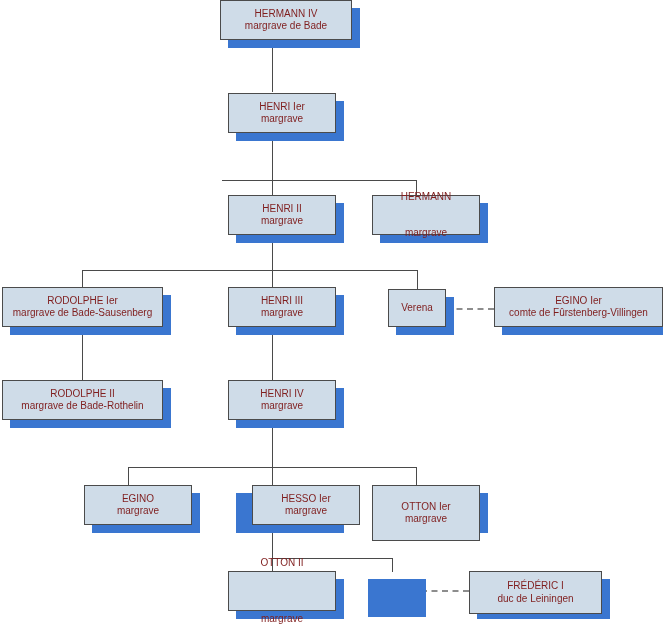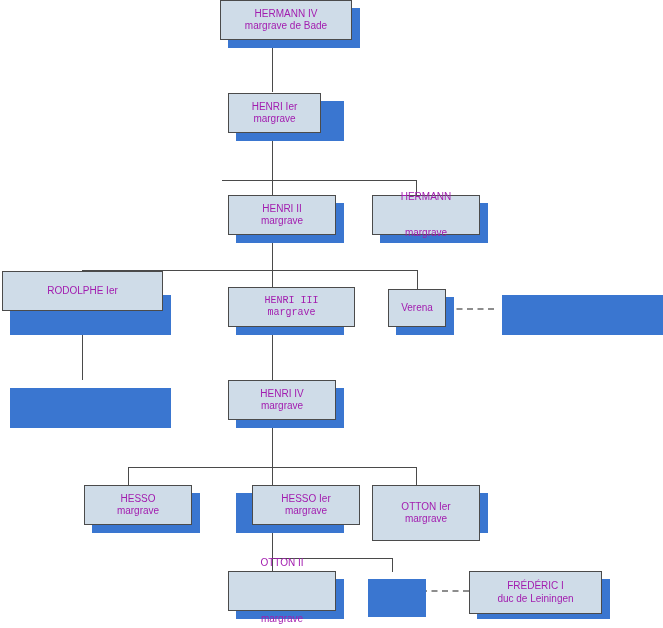--- a/index.html
+++ b/index.html
@@ -32,21 +32,21 @@
     height: 0;
     border-top: 2px dashed #8d8d8d;
   }
 
   
   .node {
     position: absolute;
     box-sizing: border-box;
     border: 1px solid #4b4b4b;
     background: #cfdce8;
-    color: #a21caf;
+    color: #7f1d1d;
     display: flex;
     flex-direction: column;
     align-items: center;
     justify-content: center;
     text-align: center;
     line-height: 1.23;
     z-index: 3;
   }
   .node .ln {
     display: block;
@@ -110,57 +110,66 @@
   <div class="shadow" style="left:380px; top:493px; width:108px; height:40px;"></div>
   <div class="shadow" style="left:236px; top:579px; width:108px; height:40px;"></div>
   <div class="shadow" style="left:368px; top:579px; width:58px;  height:38px;"></div>
   <div class="shadow" style="left:477px; top:579px; width:133px; height:40px;"></div>
 
   <div class="node" style="left:220px; top:0px; width:132px; height:40px;">
     <span class="ln t1">HERMANN IV</span>
     <span class="ln t2">margrave de Bade</span>
   </div>
 
-  <div class="node" style="left:228px; top:93px; width:93px; height:40px;">
+  <div class="node" style="left:228px; top:93px; width:108px; height:40px;">
     <span class="ln t1">HENRI Ier</span>
     <span class="ln t2">margrave</span>
   </div>
 
   <div class="node" style="left:228px; top:195px; width:108px; height:40px;">
     <span class="ln t1">HENRI II</span>
     <span class="ln t2">margrave</span>
   </div>
 
   <div class="node" style="left:372px; top:195px; width:108px; height:40px;gap:24px;">
     <span class="ln t1">HERMANN</span>
     <span class="ln t2">margrave</span>
   </div>
 
-  <div class="node" style="left:2px; top:271px; width:161px; height:40px;">
+  <div class="node" style="left:2px; top:287px; width:161px; height:40px;">
     <span class="ln t1">RODOLPHE Ier</span>
+    <span class="ln t2">margrave de Bade-Sausenberg</span>
   </div>
 
-  <div class="node" style="left:228px; top:287px; width:127px; height:40px;font-family:Liberation Mono, monospace;">
+  <div class="node" style="left:228px; top:287px; width:108px; height:40px;">
     <span class="ln t1">HENRI III</span>
     <span class="ln t2">margrave</span>
   </div>
 
   <div class="node" style="left:388px; top:289px; width:58px; height:38px;">
     <span class="ln t1">Verena</span>
   </div>
 
+  <div class="node" style="left:494px; top:287px; width:169px; height:40px;">
+    <span class="ln t1">EGINO Ier</span>
+    <span class="ln t2">comte de Fûrstenberg-Villingen</span>
+  </div>
 
+  <div class="node" style="left:2px; top:380px; width:161px; height:40px;">
+    <span class="ln t1">RODOLPHE II</span>
+    <span class="ln t2">margrave de Bade-Rothelin</span>
+  </div>
 
   <div class="node" style="left:228px; top:380px; width:108px; height:40px;">
     <span class="ln t1">HENRI IV</span>
     <span class="ln t2">margrave</span>
   </div>
 
   <div class="node" style="left:84px; top:485px; width:108px; height:40px;">
-    <span class="ln t1">HESSO</span>
+    <span class="ln t1">EGINO</span>
     <span class="ln t2">margrave</span>
   </div>
 
   <div class="node" style="left:228px; top:485px; width:108px; height:40px;margin-left:24px;">
     <span class="ln t1">HESSO Ier</span>
     <span class="ln t2">margrave</span>
   </div>
 
   <div class="node" style="left:372px; top:485px; width:108px; height:56px;">
     <span class="ln t1">OTTON Ier</span>

